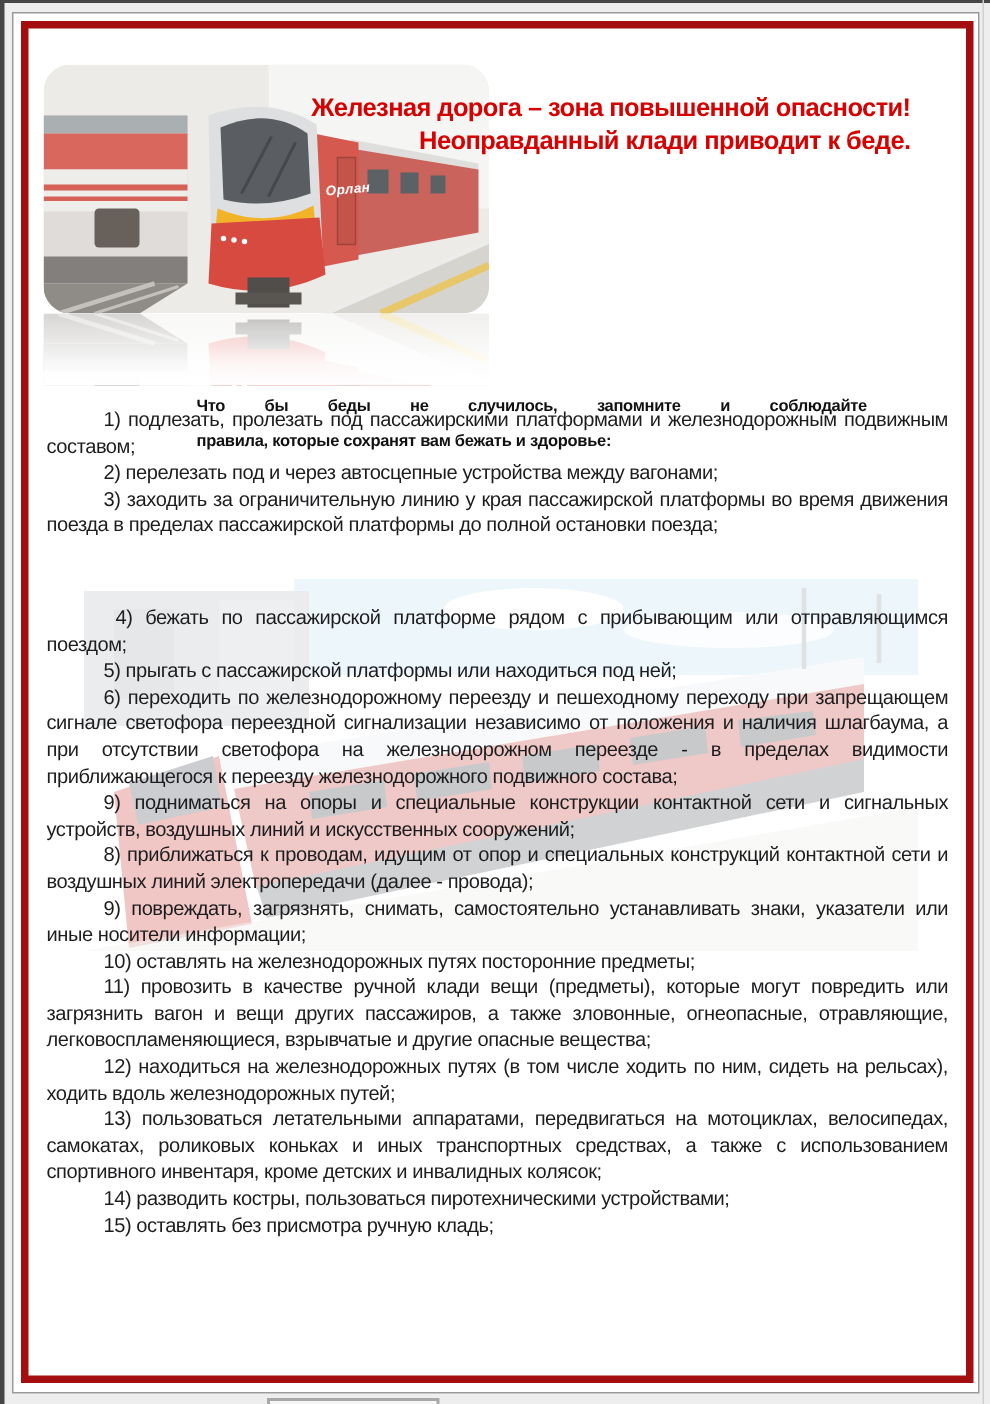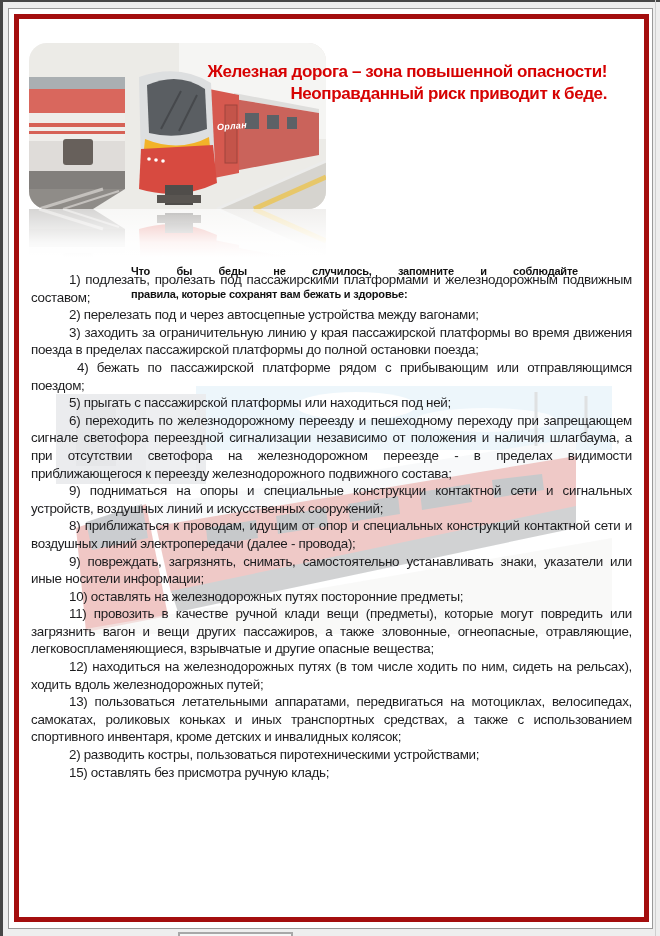--- a/index.html
+++ b/index.html
@@ -63,21 +63,21 @@
   }
 
   
   .bodytext{
     position:absolute;left:22px;top:262px;width:601px;z-index:2;
     color:#1d1d1f;font-size:13.4px;line-height:17.6px;letter-spacing:-0.3px;
   }
   .bodytext p{margin:0;text-align:justify;}
   .bodytext .intro{text-indent:8px;}
   .bodytext .rule{text-indent:38px;}
-  .bodytext .rule-deep{text-indent:46px;}
+  .bodytext .rule-deep{text-indent:46px;margin-top:44px;}
 
   
   .partial-box{
     position:absolute;left:178px;top:932px;width:115px;height:14px;
     background:#f6f6f6;border:2px solid #a8a8a8;box-sizing:border-box;z-index:6;
   }
 </style>
 </head>
 <body>
 
@@ -138,21 +138,21 @@
 
   <div class="photo-reflection">
     <svg width="297" height="166" viewBox="0 0 297 166" xmlns="http://www.w3.org/2000/svg">
       <use href="#photo-art"></use>
     </svg>
     <div class="refl-fade"></div>
   </div>
 
   <div class="main-title">
     <div>Железная дорога – зона повышенной опасности!</div>
-    <div>Неоправданный риск приводит к беде.</div>
+    <div>Неоправданный клади приводит к беде.</div>
   </div>
 
   <div class="sub-heading">
     <div class="just">Что бы беды не случилось, запомните и соблюдайте</div>
     <div>правила, которые сохранят вам бежать и здоровье:</div>
   </div>
 
   <div class="watermark">
     <svg width="556" height="248" viewBox="0 0 556 248" xmlns="http://www.w3.org/2000/svg">
       <rect x="140" y="0" width="416" height="64" fill="#bfe0f2"></rect>
@@ -186,21 +186,21 @@
         <p class="rule rule-deep">4) бежать по пассажирской платформе рядом с прибывающим или отправляющимся поездом;</p>
         <p class="rule">5) прыгать с пассажирской платформы или находиться под ней;</p>
         <p class="rule">6) переходить по железнодорожному переезду и пешеходному переходу при запрещающем сигнале светофора переездной сигнализации независимо от положения и наличия шлагбаума, а при отсутствии светофора на железнодорожном переезде - в пределах видимости приближающегося к переезду железнодорожного подвижного состава;</p>
         <p class="rule">9) подниматься на опоры и специальные конструкции контактной сети и сигнальных устройств, воздушных линий и искусственных сооружений;</p>
         <p class="rule">8) приближаться к проводам, идущим от опор и специальных конструкций контактной сети и воздушных линий электропередачи (далее - провода);</p>
         <p class="rule">9) повреждать, загрязнять, снимать, самостоятельно устанавливать знаки, указатели или иные носители информации;</p>
         <p class="rule">10) оставлять на железнодорожных путях посторонние предметы;</p>
         <p class="rule">11) провозить в качестве ручной клади вещи (предметы), которые могут повредить или загрязнить вагон и вещи других пассажиров, а также зловонные, огнеопасные, отравляющие, легковоспламеняющиеся, взрывчатые и другие опасные вещества;</p>
         <p class="rule">12) находиться на железнодорожных путях (в том числе ходить по ним, сидеть на рельсах), ходить вдоль железнодорожных путей;</p>
         <p class="rule">13) пользоваться летательными аппаратами, передвигаться на мотоциклах, велосипедах, самокатах, роликовых коньках и иных транспортных средствах, а также с использованием спортивного инвентаря, кроме детских и инвалидных колясок;</p>
-        <p class="rule">2) разводить костры, пользоваться пиротехническими устройствами;</p>
+        <p class="rule">14) разводить костры, пользоваться пиротехническими устройствами;</p>
         <p class="rule">15) оставлять без присмотра ручную кладь;</p>
       </div>
   </div>
 
   <div class="red-frame"></div>
 </div>
 
 <div class="partial-box"></div>
 
 </body></html>

